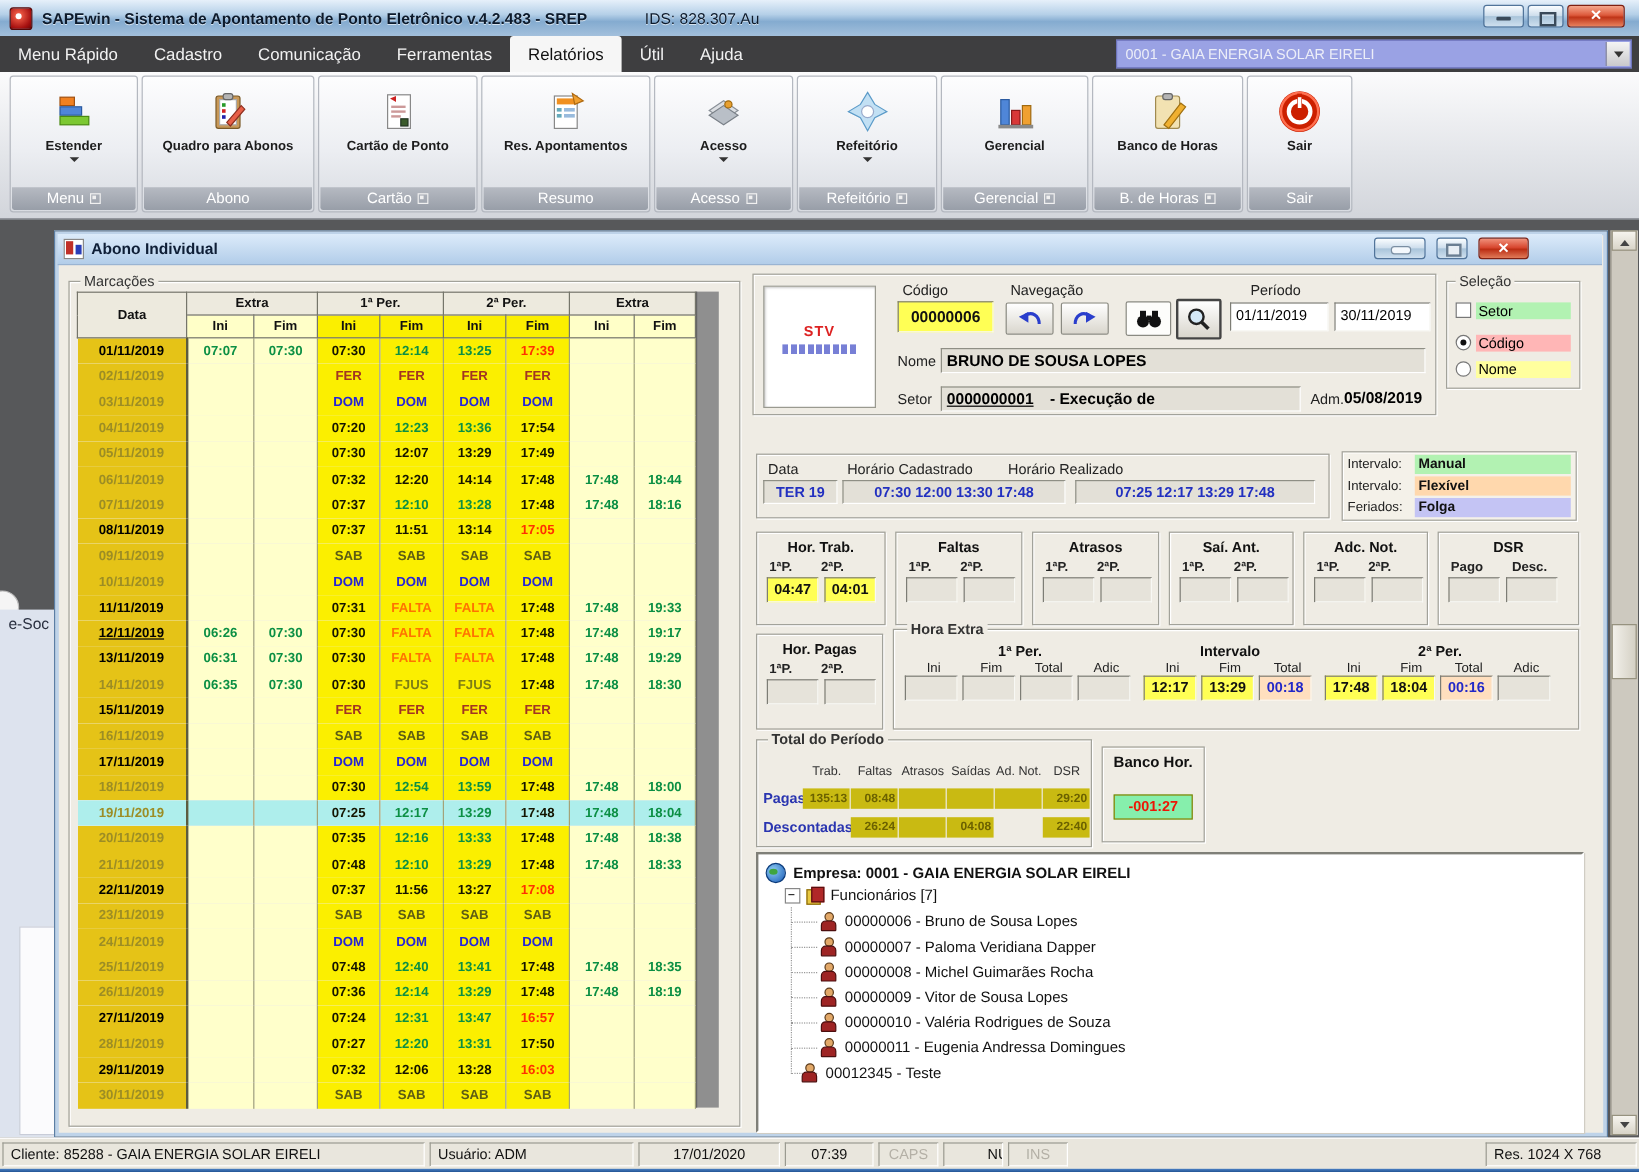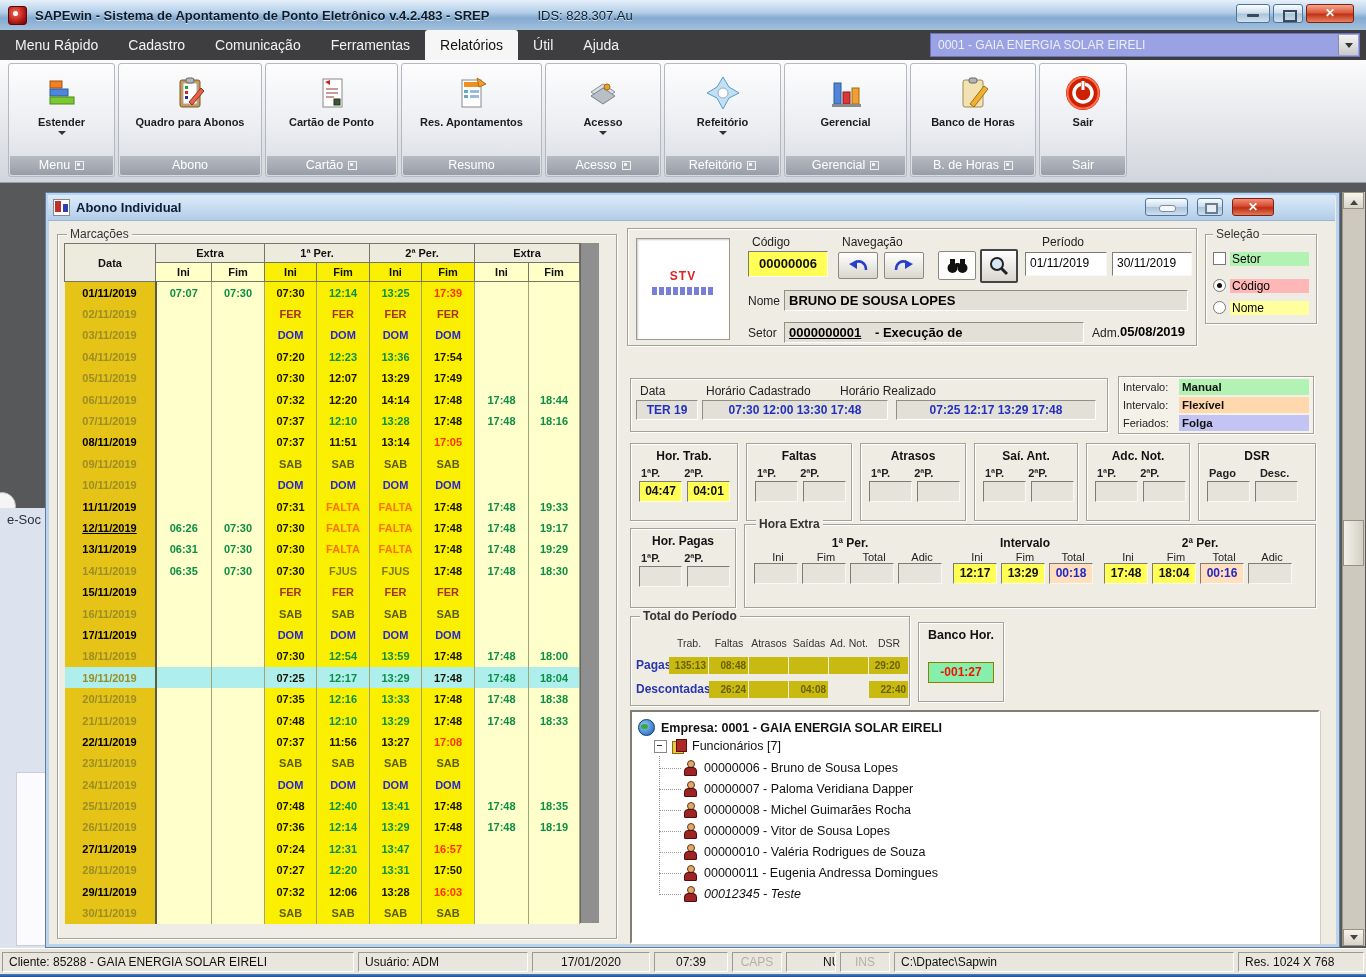--- a/index.html
+++ b/index.html
@@ -923,21 +923,21 @@
     <div class="tp-head" style="left: 118px; top: 20px;">Atrasos</div>
     <div class="tp-head" style="left: 158px; top: 20px;">Saídas</div>
     <div class="tp-head" style="left: 198px; top: 20px;">Ad. Not.</div>
     <div class="tp-head" style="left: 238px; top: 20px;">DSR</div>
     <div class="tp-lab" style="left: 5px; top: 41px;">Pagas</div>
     <div class="tcell" style="left: 38px; top: 40px;">135:13</div>
     <div class="tcell" style="left: 78px; top: 40px;">08:48</div>
     <div class="tcell" style="left: 118px; top: 40px;"></div>
     <div class="tcell" style="left: 158px; top: 40px;"></div>
     <div class="tcell" style="left: 198px; top: 40px;"></div>
-    <div class="tcell" style="left: 238px; top: 40px; text-align: center;">29:20</div>
+    <div class="tcell" style="left: 238px; top: 40px;">29:20</div>
     <div class="tp-lab" style="left: 5px; top: 65px;">Descontadas</div>
     <div class="tcell" style="left: 78px; top: 64px;">26:24</div>
     <div class="tcell" style="left: 118px; top: 64px;"></div>
     <div class="tcell" style="left: 158px; top: 64px;">04:08</div>
     <div class="tcell" style="left: 238px; top: 64px;">22:40</div>
   </div>
 <div class="abs glabel bold" style="left:640px;top:610px;font-weight:bold">Total do Período</div>
 <div class="abs gbox" style="left:918px;top:622px;width:86px;height:80px">
   <div class="pttl" style="font-size:12.5px">Banco Hor.</div>
 </div>
@@ -978,21 +978,21 @@
     <div class="titem" style="left: 52px; top: 132px;">
       <div class="person"></div>
       <span>00000010 - Valéria Rodrigues de Souza</span>
     </div>
     <div class="tstub" style="left: 27px; top: 161px; width: 22px;"></div>
     <div class="titem" style="left: 52px; top: 153px;">
       <div class="person"></div>
       <span>00000011 - Eugenia Andressa Domingues</span>
     </div>
     <div class="tstub" style="left: 27px; top: 182px; width: 22px;"></div>
-    <div class="titem" style="left: 52px; top: 174px; font-style: italic;">
+    <div class="titem" style="left: 36px; top: 174px;">
       <div class="person"></div>
       <span>00012345 - Teste</span>
     </div>
   </div>
 
 <div class="abs sbar"></div>
 <div class="sbtn" style="top:192px">
     <span class="tri-u2"></span>
   </div>
 <div class="sbtn" style="top:929px">
@@ -1001,16 +1001,15 @@
 <div class="sthumb"></div>
 
 <div class="abs statusbar" id="statusbar">
     <div class="seg" style="left: 2px; width: 352px;">Cliente: 85288 - GAIA ENERGIA SOLAR EIRELI</div>
     <div class="seg" style="left: 358px; width: 170px;">Usuário: ADM</div>
     <div class="seg center" style="left: 532px; width: 118px;">17/01/2020</div>
     <div class="seg center" style="left: 654px; width: 74px;">07:39</div>
     <div class="seg center dim" style="left: 732px; width: 50px;">CAPS</div>
     <div class="seg center" style="left: 786px; width: 50px; padding-left: 36px;">NUM</div>
     <div class="seg center dim" style="left: 840px; width: 50px;">INS</div>
-    <div class="seg" style="left: 894px; width: 340px;">C:\Dpatec\Sapwin</div>
     <div class="seg" style="left: 1238px; width: 126px;">Res. 1024 X 768</div>
   </div>
 <div class="abs taskbar-sliver"></div>
 
 </body></html>

